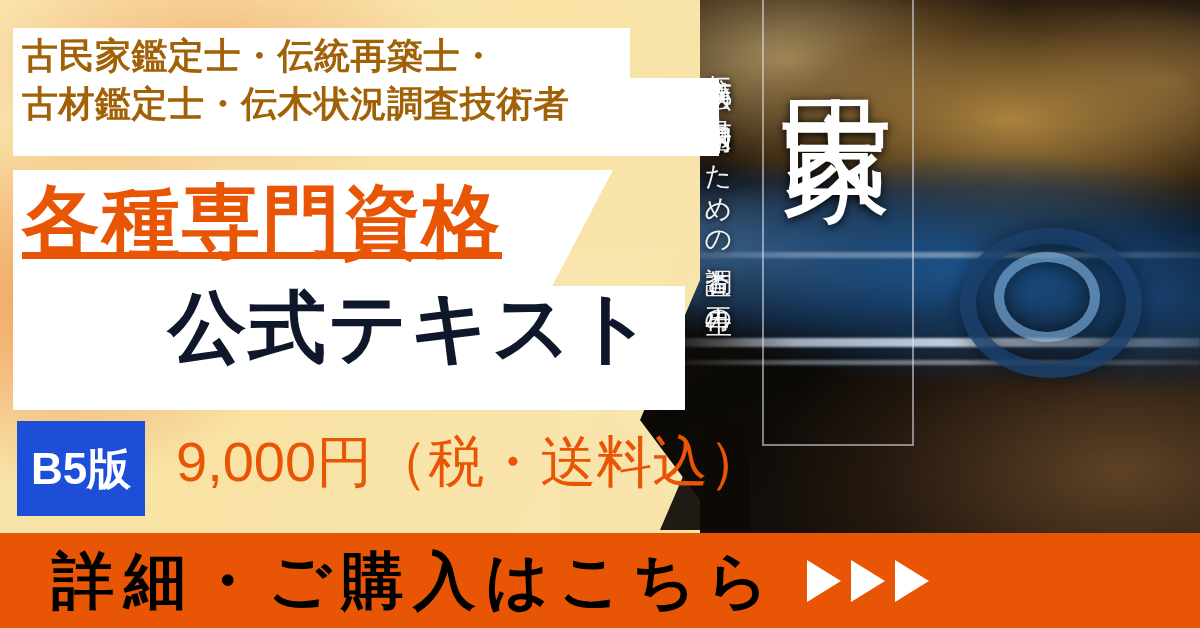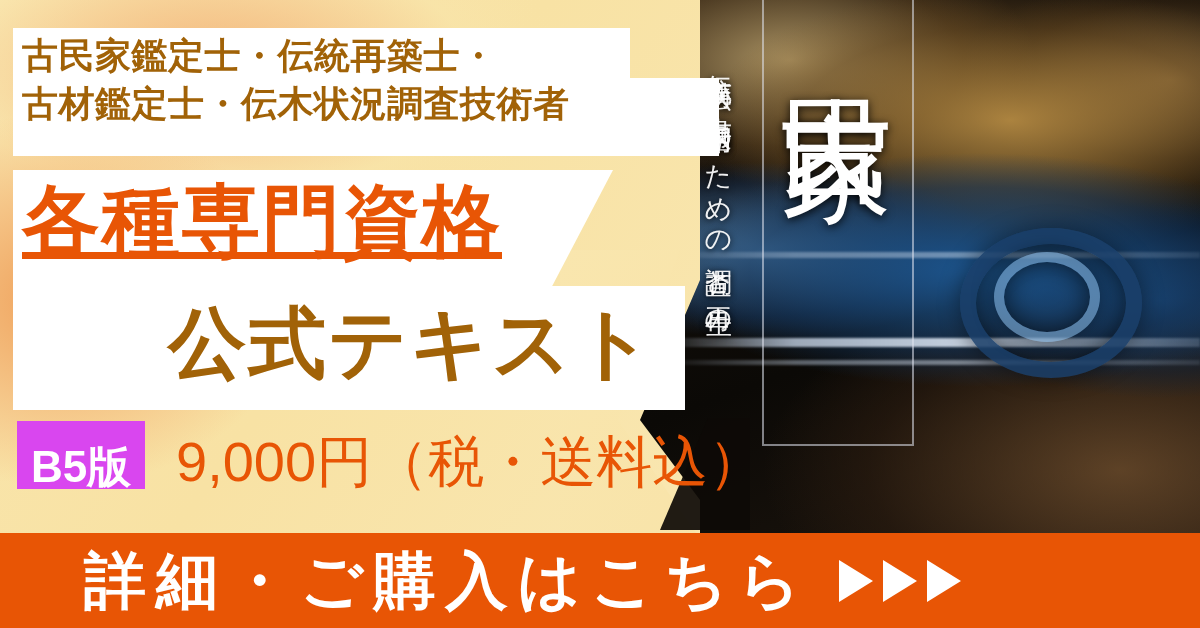--- a/index.html
+++ b/index.html
@@ -156,37 +156,37 @@
     font-size: 78px;
     font-weight: 700;
     letter-spacing: 2px;
     line-height: 1;
     color: #E85505;
     white-space: nowrap;
     text-decoration: underline;
   }
   .headline-2 {
     position: absolute;
-    left: 168px; top: 304px;
+    left: 168px; top: 288px;
     font-size: 78px;
     font-weight: 700;
     letter-spacing: 2px;
     line-height: 1;
-    color: #a16207;
+    color: #0f172a;
     white-space: nowrap;
   }
 
   
   .size-badge {
     position: absolute;
     left: 17px; top: 421px;
-    width: 128px; height: 68px;
-    background: #d946ef;
+    width: 128px; height: 95px;
+    background: #1d4ed8;
     display: flex;
-    align-items: flex-end;
+    align-items: center;
     justify-content: center;
   }
   .size-badge span {
     font-size: 44px;
     font-weight: 700;
     color: #ffffff;
     letter-spacing: 0;
     line-height: 1;
   }
   .price-text {
@@ -214,23 +214,23 @@
     position: absolute;
     left: 0; bottom: 0;
     width: 1200px; height: 95px;
     background: #E85505;
     display: flex;
     align-items: center;
   }
   .cta-label {
     font-size: 62px;
     font-weight: 700;
-    color: #ffffff;
+    color: #000000;
     letter-spacing: 10px;
-    margin-left: 84px;
+    margin-left: 52px;
     line-height: 1;
     white-space: nowrap;
   }
   .cta-arrows {
     display: flex;
     gap: 10px;
     margin-left: 28px;
     align-items: center;
   }
   .cta-arrows i {

